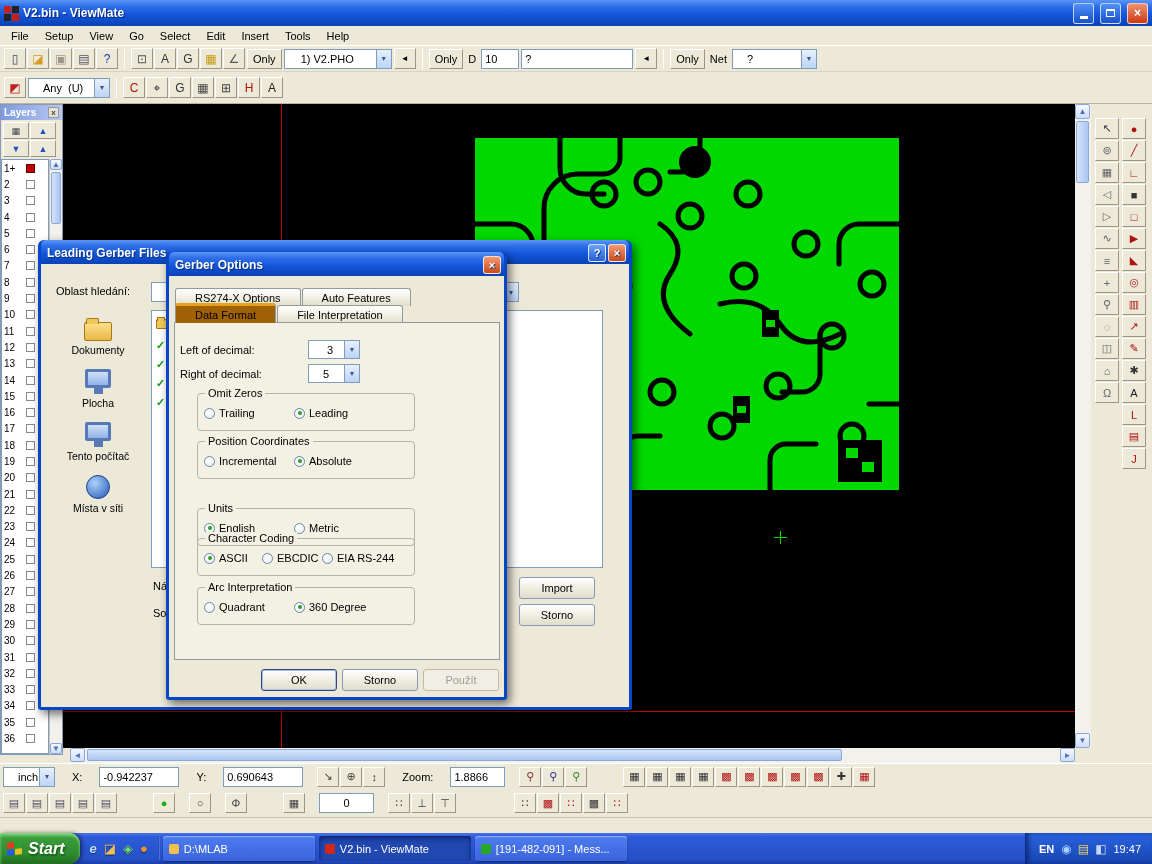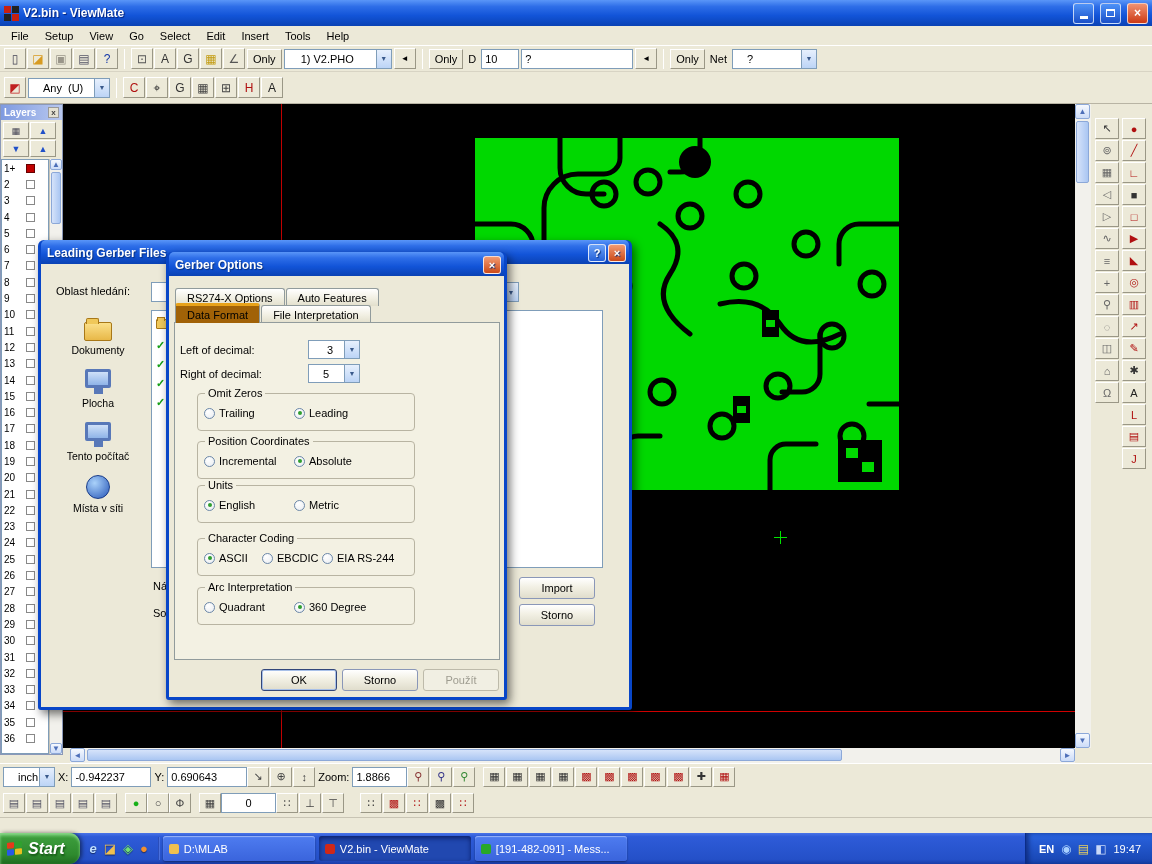--- a/index.html
+++ b/index.html
@@ -64,21 +64,21 @@
 .layers-scroll{width:13px;background:#F2F1EC;border-left:1px solid #C8C4B8;position:relative;flex:none}
 
 
 .palette{position:absolute;left:1091px;top:104px;width:61px;height:644px;background:#ECE9D8}
 .pal-col{position:absolute;top:14px;display:flex;flex-direction:column;gap:1px}
 #pal-col1{left:4px}
 #pal-col2{left:31px}
 .pal-btn{width:24px;height:21px;border:1px solid;border-color:#FFFFFF #9A9786 #9A9786 #FFFFFF;background:#ECE9D8;display:flex;align-items:center;justify-content:center;font-size:11px}
 
 
-.sbar{position:absolute;left:0;width:100%;background:#ECE9D8;display:flex;align-items:center;padding-left:3px;gap:0}
+.sbar{position:absolute;left:0;width:100%;background:#ECE9D8;display:flex;align-items:center;padding-left:3px;gap:14px}
 #sbar1{top:763px;height:26px;border-top:1px solid #fff}
 #sbar2{top:789px;height:28px}
 .bottom-strip{position:absolute;left:0;top:817px;width:100%;height:16px;background:#ECE9D8;border-top:1px solid #C8C4B4}
 .sb-btn{width:22px;height:20px;border:1px solid;border-color:#FFFFFF #9A9786 #9A9786 #FFFFFF;background:#ECE9D8;display:inline-flex;align-items:center;justify-content:center;font-size:11px;flex:none}
 .icon-row{display:flex;gap:1px;align-items:center}
 .gap8{width:8px;flex:none}
 
 
 .taskbar{position:absolute;left:0;top:833px;width:100%;height:31px;background:linear-gradient(180deg,#4A74E8 0%,#2E5BD8 12%,#2450C8 85%,#1A3CA8 100%);display:flex;align-items:stretch;z-index:90}
 .start-btn{flex:none;background:linear-gradient(180deg,#57B857 0%,#3B9B3B 18%,#2E8A2E 70%,#1F6B1F 100%);border-radius:0 11px 11px 0;display:flex;align-items:center;gap:6px;padding:0 16px 0 7px;box-shadow:inset 0 2px 3px #8AD88A,2px 0 4px rgba(0,0,0,.5)}
@@ -125,21 +125,21 @@
 .mini-folder:before{content:"";position:absolute;top:-3px;left:0;width:6px;height:3px;background:#F0C85A;border:1px solid #A87818;border-bottom:none}
 .partial-lbl{position:absolute;width:18px;overflow:hidden;white-space:nowrap}
 .xpbtn{position:absolute;width:76px;height:22px;font-size:11px;display:flex;align-items:center;justify-content:center;background:linear-gradient(#FFFFFF,#F2F0E4 45%,#E0DDCC);border:1px solid #8A97B8;border-radius:3px}
 .xpbtn.default{border-color:#33477A;box-shadow:inset 0 0 0 1px #A8C0E8}
 .xpbtn.disabled{color:#9E9C90;border-color:#BDBAAA;background:#F1EFE3}
 
 
 .tabs{position:absolute;display:flex;gap:1px}
 #tabs-row1{left:6px;top:12px}
 #tabs-row2{left:6px;top:29px}
-.tab{height:18px;padding:0 11px;border:1px solid #919B9C;border-bottom:none;border-radius:3px 3px 0 0;background:linear-gradient(#FFFFFF,#F1EFE2 55%,#E2DFCC);display:inline-flex;align-items:center}
+.tab{height:18px;padding:0 19px;border:1px solid #919B9C;border-bottom:none;border-radius:3px 3px 0 0;background:linear-gradient(#FFFFFF,#F1EFE2 55%,#E2DFCC);display:inline-flex;align-items:center}
 .tab.active{background:#a16207;height:20px;margin-top:-2px;border-top:3px solid #E8A21A;position:relative;z-index:3}
 .tab-content{position:absolute;left:5px;top:46px;width:326px;height:338px;border:1px solid #919B9C;background:#F3F1E3}
 .frow-lbl{position:absolute;width:125px;text-align:left;left:5px}
 .ddl{position:absolute;left:133px;width:52px;height:19px}
 .grp{position:absolute;left:22px;width:218px;height:38px;border:1px solid #B8B4A2;border-radius:4px}
 .grp-lab{position:absolute;top:-7px;left:7px;background:#F3F1E3;padding:0 3px;line-height:12px}
 .ropt{position:absolute;top:13px;display:flex;align-items:center;gap:4px}
 .radio{width:11px;height:11px;border-radius:50%;border:1px solid #6B87A8;background:radial-gradient(circle at 35% 30%,#fff,#E8ECF0);position:relative;flex:none}
 .radio.sel:after{content:"";position:absolute;left:2.5px;top:2.5px;width:4px;height:4px;border-radius:50%;background:#2F9E2F}
 </style>
@@ -673,21 +673,21 @@
               <span class="grp-lab">Position Coordinates</span>
               <label class="ropt" style="left: 6px;">
                 <span class="radio"></span>
                 <span>Incremental</span>
               </label>
               <label class="ropt" style="left: 96px;">
                 <span class="radio sel"></span>
                 <span>Absolute</span>
               </label>
             </div>
-            <div class="grp" style="top: 162px;">
+            <div class="grp" style="top: 185px;">
               <span class="grp-lab">Units</span>
               <label class="ropt" style="left: 6px;">
                 <span class="radio sel"></span>
                 <span>English</span>
               </label>
               <label class="ropt" style="left: 96px;">
                 <span class="radio"></span>
                 <span>Metric</span>
               </label>
             </div>

